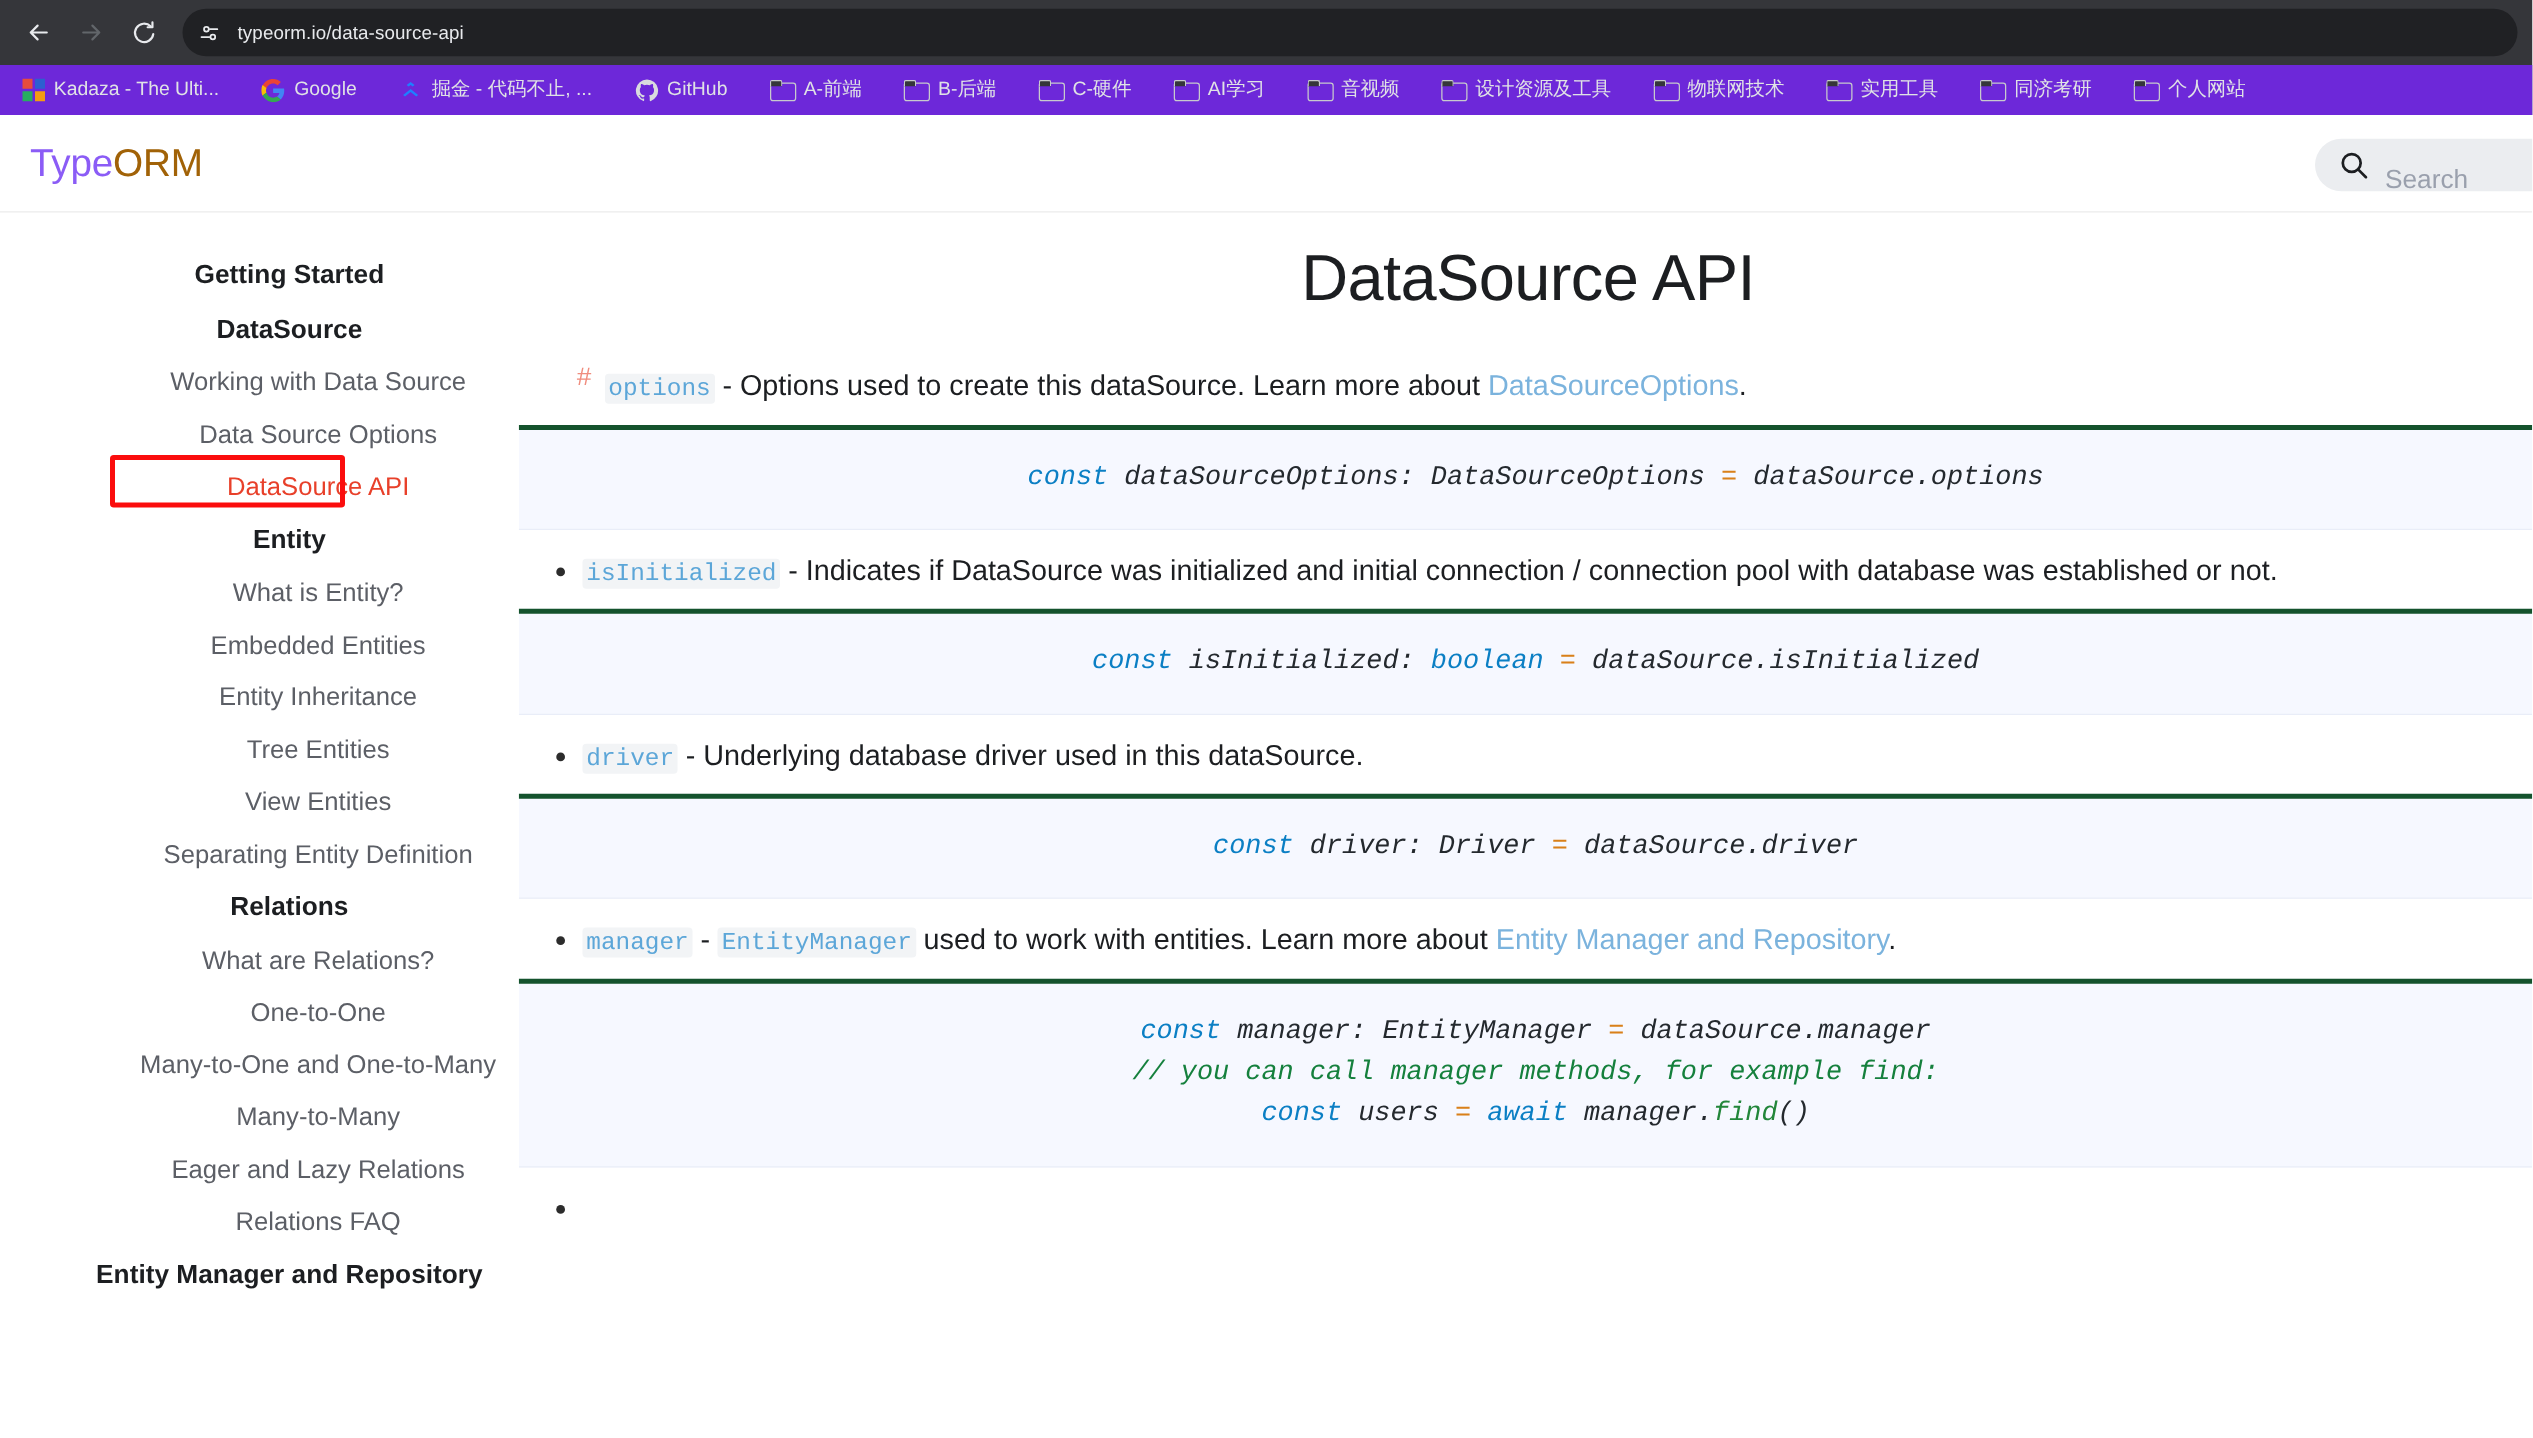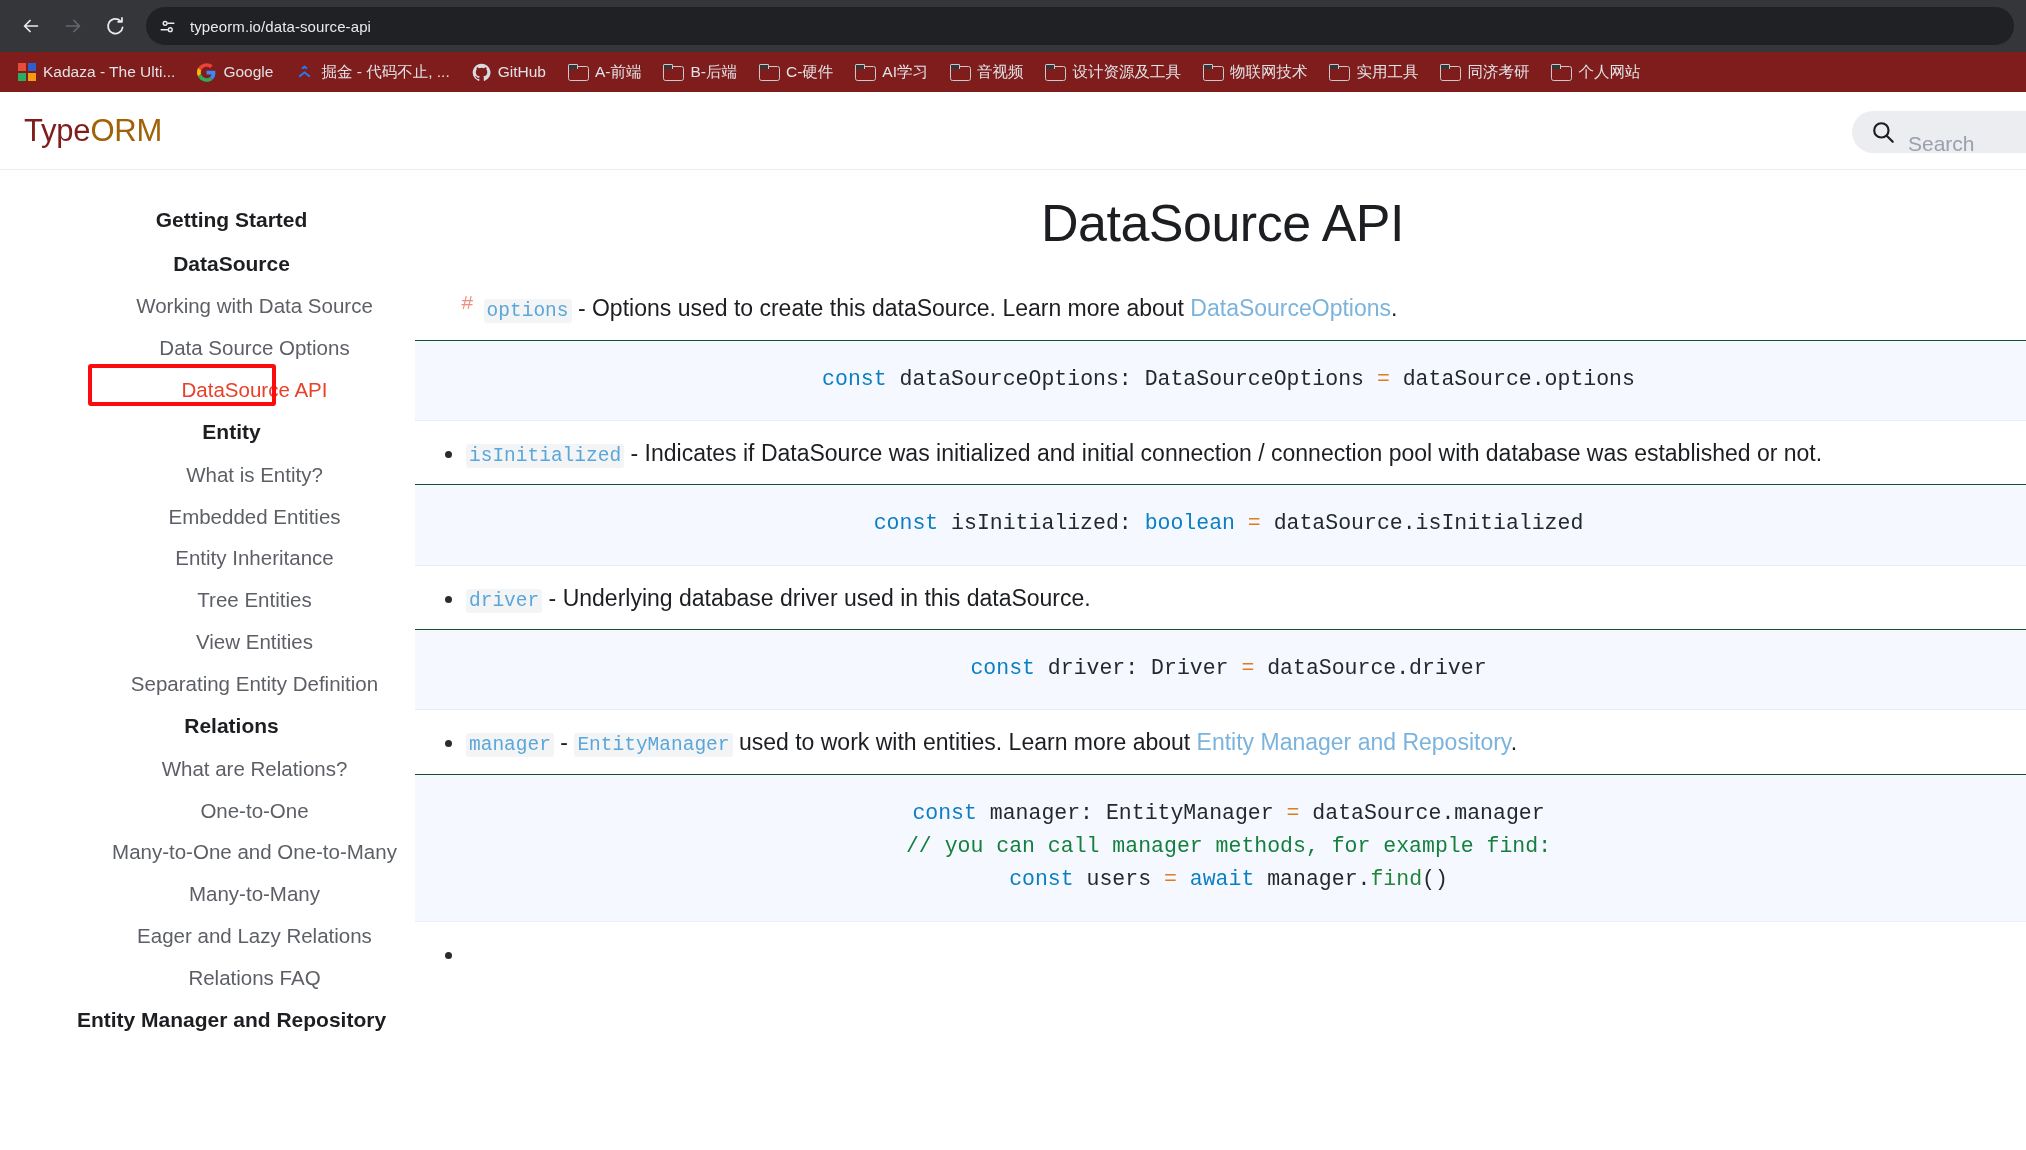--- a/index.html
+++ b/index.html
@@ -57,23 +57,23 @@
     overflow: hidden;
     text-overflow: ellipsis;
     margin-left: 8px;
     font-family: "Liberation Sans", sans-serif;
   }
 
   .bookmarks-bar {
     height: 40px;
     display: flex;
     padding: 0 10px;
-    gap: 6px;
-    overflow: hidden;
-    background: #7f1d1d;
+    gap: 18px;
+    overflow: hidden;
+    background: #6d28d9;
   }
   .bookmark {
     display: flex;
     align-items: center;
     gap: 7px;
     padding: 5px 8px;
     border-radius: 4px;
     white-space: nowrap;
     flex: none;
   }
@@ -135,21 +135,21 @@
     padding: 0 24px;
     background: #fff;
     position: relative;
   }
   .brand {
     font-size: 31px;
     font-weight: 400;
     letter-spacing: -0.2px;
     white-space: nowrap;
   }
-  .brand .t1 { color: #7f1d1d; }
+  .brand .t1 { color: #8b5cf6; }
   .brand .t2 { color: #a16207; }
 
   .search-box {
     position: absolute;
     right: -46px;
     top: 19px;
     height: 42px;
     width: 220px;
     background: #ebedf0;
     border-radius: 21px;
@@ -258,25 +258,26 @@
     padding: 1px 3px;
     border-radius: 3px;
   }
   a.doclink {
     color: #7bb3dd;
     text-decoration: none;
   }
 
   .codeblock {
     background: #f6f8ff;
-    border-top: 1px solid #14532d;
+    border-top: 4px solid #14532d;
     border-bottom: 1px solid #e9edf8;
     padding: 22px 0 24px 16px;
     margin: 14px 0 14px 0;
     overflow: hidden;
+    font-style: italic;
   }
   .codeline {
     font-family: "Liberation Mono", monospace;
     font-size: 21.5px;
     line-height: 1.55;
     color: #24292e;
     white-space: pre;
   }
   .kw  { color: #0b7fc4; }
   .op  { color: #d9801a; }

